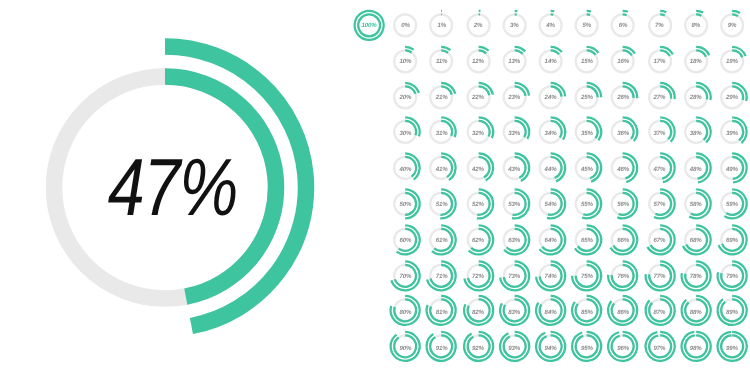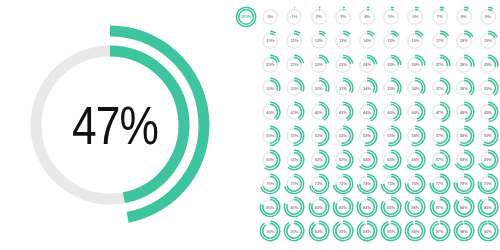--- a/index.html
+++ b/index.html
@@ -3,21 +3,21 @@
 <meta charset="utf-8">
 <style>
   html,body{margin:0;padding:0;}
   body{
     width:500px;height:250px;
     background:#ffffff;
     font-family:"Liberation Sans", sans-serif;
     overflow:hidden;
     position:relative;
   }
-  #stage{position:relative;width:500px;height:238px;}
+  #stage{position:relative;width:500px;height:238px;font-style:italic;}
 
   
   #main-gauge{
     position:absolute;
     left:0px; top:0px;
     width:230px; height:250px;
   }
   #main-gauge svg{position:absolute;left:0;top:0;}
   #main-value{
     position:absolute;

